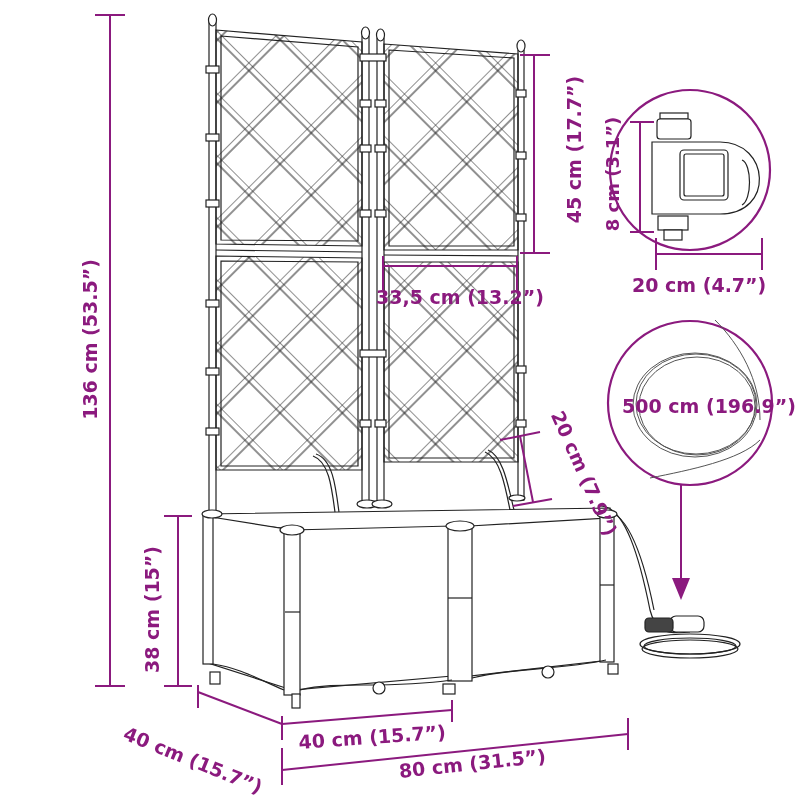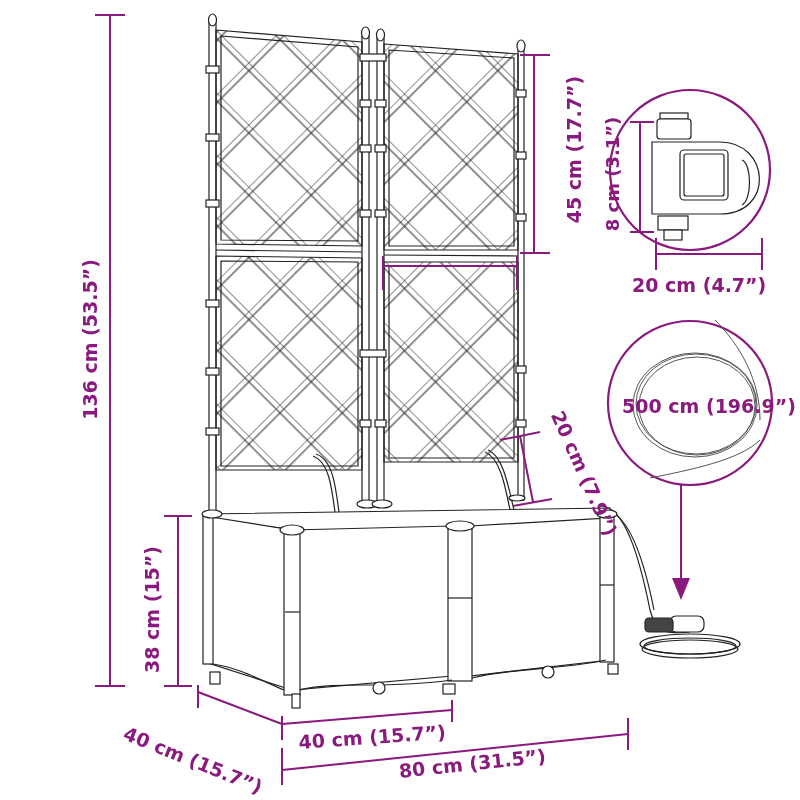--- a/index.html
+++ b/index.html
@@ -208,20 +208,21 @@
       <line x1="628" y1="718" x2="628" y2="750"></line>
     </g>
   </svg>
 
   <div class="dim-label" style="left:-10px; top:330px; transform:rotate(-90deg); transform-origin:center; width:200px; text-align:center;">136 cm (53.5”)</div>
 
   <div class="dim-label" style="left:82px; top:600px; transform:rotate(-90deg); transform-origin:center; width:140px; text-align:center;">38 cm (15”)</div>
 
   <div class="dim-label" style="left:494px; top:140px; transform:rotate(-90deg); transform-origin:center; width:160px; text-align:center;">45 cm (17.7”)</div>
 
+  <div class="dim-label" style="left:376px; top:288px;">33,5 cm (13.2”)</div>
 
   <div class="dim-label" style="left:518px; top:462px; transform:rotate(66deg); transform-origin:center; width:130px; text-align:center;">20 cm (7.9”)</div>
 
   <div class="dim-label" style="left:548px; top:165px; transform:rotate(-90deg); transform-origin:center; width:130px; text-align:center; font-size:18px;">8 cm (3.1”)</div>
 
   <div class="dim-label" style="left:632px; top:276px;">20 cm (4.7”)</div>
 
   <div class="dim-label" style="left:598px; top:397px; background:transparent;margin-left:24px;">500 cm (196.9”)</div>
 
   <div class="dim-label" style="left:128px; top:724px; transform:rotate(22deg); transform-origin:left top;">40 cm (15.7”)</div>

